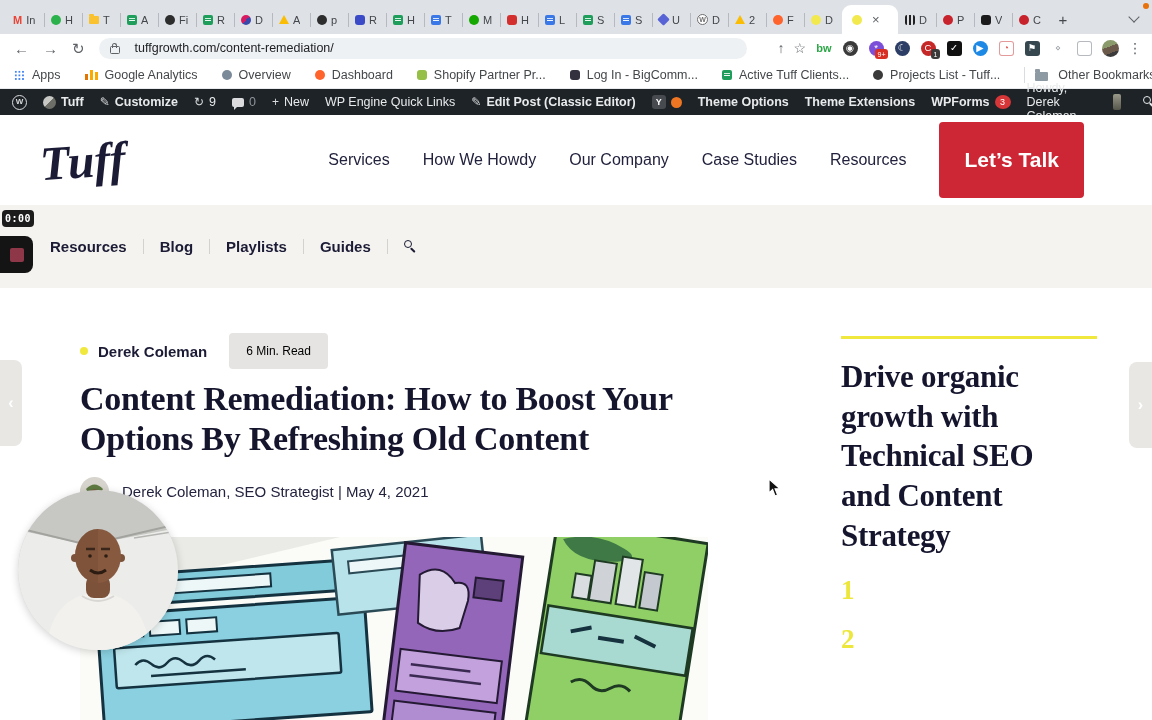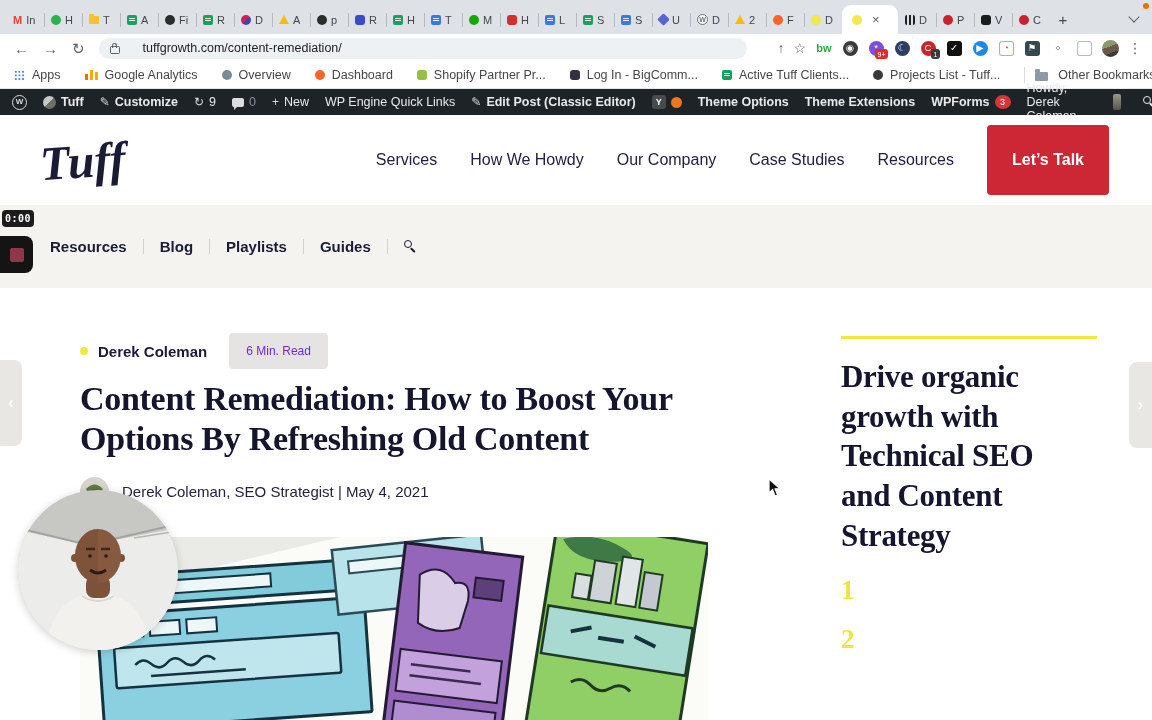--- a/index.html
+++ b/index.html
@@ -33,21 +33,21 @@
   .fv.bars{background:repeating-linear-gradient(90deg,currentColor 0 2px,transparent 2px 4px);}
   .fv.grid{background-image:radial-gradient(circle,currentColor 1.1px,transparent 1.3px);background-size:3.6px 3.6px;width:11px;height:11px;background-color:transparent;}
   .fv.sheets::after,.fv.docs::after{content:"";display:block;margin:3px 2px 0;height:4px;background:linear-gradient(#fff 1px,transparent 1px);background-size:100% 2.2px;}
   .fv.ga{width:3px;height:10px;position:relative;margin:0 5px;border-radius:0;}
   .fv.ga::before{content:"";position:absolute;left:-5px;top:4px;width:3px;height:6px;background:#e37400;}
   .fv.ga::after{content:"";position:absolute;left:5px;top:2px;width:3px;height:8px;background:currentColor;}
 
   
   .toolbar{position:absolute;left:0;top:34px;width:1152px;height:28px;background:#fff;display:flex;align-items:center;}
   .nav-btn{font-size:15px;color:#5f6368;margin-left:14px;cursor:pointer;line-height:1;}
-  .omnibox{margin-left:14px;width:648px;height:21px;border-radius:11px;background:#eef1f3;display:flex;align-items:center;gap:23px;padding:0 11px;box-sizing:border-box;cursor:text;}
+  .omnibox{margin-left:14px;width:648px;height:21px;border-radius:11px;background:#eef1f3;display:flex;align-items:center;gap:15px;padding:0 11px;box-sizing:border-box;cursor:text;}
   .i-lock{width:8px;height:6px;border:1.2px solid #5f6368;border-radius:1.5px;position:relative;margin-top:3px;flex:none;}
   .i-lock::before{content:"";position:absolute;top:-4px;left:1px;width:3.6px;height:4px;border:1.2px solid #5f6368;border-bottom:none;border-radius:3px 3px 0 0;}
   .url-text{font-size:12.5px;color:#202124;white-space:nowrap;}
   .tb-icons{margin-left:auto;display:flex;align-items:center;gap:9px;padding-right:10px;}
   .tb-glyph{font-size:14px;color:#5f6368;cursor:pointer;line-height:1;}
   .ext{position:relative;width:18px;height:18px;display:flex;align-items:center;justify-content:center;cursor:pointer;}
   .ext-glyph{width:15px;height:15px;border-radius:3px;font-size:9.5px;display:flex;align-items:center;justify-content:center;line-height:1;}
   .ext-glyph.circle{border-radius:50%;}
   .ext-text{font:700 11px "Liberation Sans",sans-serif;}
   .ext-badge{position:absolute;bottom:-2px;right:-3px;background:#d93025;color:#fff;font-size:7px;line-height:1;padding:1.5px 2.5px;border-radius:3px;}
@@ -78,43 +78,43 @@
   .ab-right{margin-left:auto;display:flex;align-items:center;gap:22px;}
   .ab-avatar{width:16px;height:16px;border-radius:2px;background:linear-gradient(180deg,#9a9a8a,#55554a);}
   .i-search{width:13px;height:13px;position:relative;display:inline-block;}
   .i-search::before{content:"";position:absolute;width:8px;height:8px;border:1.7px solid currentColor;border-radius:50%;left:0;top:0;box-sizing:border-box;}
   .i-search::after{content:"";position:absolute;width:5.5px;height:1.7px;background:currentColor;transform:rotate(45deg);left:6px;top:8.5px;border-radius:1px;}
   .ab-search{color:#e9eaeb;cursor:pointer;}
 
   
   .siteheader{position:absolute;left:0;top:115px;width:1152px;height:90px;background:#fff;}
   .logo{position:absolute;left:38px;top:16px;cursor:pointer;}
-  .main-nav{position:absolute;right:43px;top:0;height:90px;display:flex;align-items:center;gap:33px;}
+  .main-nav{position:absolute;right:68px;top:0;height:90px;display:flex;align-items:center;gap:33px;}
   .nav-item{font-size:16px;color:#22223e;cursor:pointer;white-space:nowrap;}
-  .cta-btn{background:var(--red);color:#fff;font-weight:bold;font-size:16px;padding:26px 25px;border-radius:4px;cursor:pointer;white-space:nowrap;}
+  .cta-btn{background:var(--red);color:#fff;font-weight:bold;font-size:21px;padding:26px 25px;border-radius:4px;cursor:pointer;white-space:nowrap;}
 
   
   .grayband{position:absolute;left:0;top:205px;width:1152px;height:83px;background:#f4f3f0;}
   .subnav{position:absolute;left:50px;top:0;height:83px;display:flex;align-items:center;}
   .subnav-item{font-size:15px;font-weight:bold;color:var(--navy);cursor:pointer;}
   .subnav-sep{width:1px;height:15px;background:#d3d2cf;margin:0 16px;}
   .subnav-search{color:var(--navy);cursor:pointer;}
 
   
   .rec-timer{position:absolute;left:2px;top:210px;width:32px;height:17px;background:rgba(10,10,10,.92);border-radius:4px;color:#fff;font:bold 10px/17px "DejaVu Sans Mono",monospace;text-align:center;letter-spacing:.5px;}
   .rec-stop{position:absolute;left:0;top:236px;width:33px;height:37px;background:#141414;border-radius:0 8px 8px 0;display:flex;align-items:center;justify-content:center;cursor:pointer;}
   .rec-stop-square{width:14px;height:14px;border-radius:2px;background:#8d3748;}
   .webcam{position:absolute;left:18px;top:490px;width:160px;height:160px;border-radius:50%;overflow:hidden;cursor:grab;box-shadow:0 2px 8px rgba(0,0,0,.18);}
   .mini-avatar{position:absolute;left:84px;top:472px;width:29px;height:29px;border-radius:50%;overflow:hidden;}
 
   
   .meta-row{position:absolute;left:80px;top:333px;display:flex;align-items:center;}
   .meta-dot{width:8px;height:8px;border-radius:50%;background:var(--accent);margin-right:10px;}
   .meta-author{font-size:15px;font-weight:bold;color:var(--navy);}
-  .read-badge{margin-left:22px;background:#e5e4e2;color:#6d28d9;font-size:12px;padding:11px 17px;border-radius:4px;}
+  .read-badge{margin-left:22px;background:#e5e4e2;color:#000000;font-size:12px;padding:11px 17px;border-radius:4px;}
   .post-title{position:absolute;left:80px;top:379px;width:630px;font-family:"Liberation Serif",serif;font-weight:bold;font-size:34px;line-height:1.18;color:#15152e;letter-spacing:-.3px;}
   .byline{position:absolute;left:80px;top:477px;display:flex;align-items:center;gap:13px;}
   .byline-text{font-size:15px;color:#23233f;}
   .hero{position:absolute;left:80px;top:537px;width:628px;height:183px;overflow:hidden;}
 
   
   .sidebar{position:absolute;left:841px;top:336px;width:256px;}
   .side-topline{width:256px;height:3px;background:var(--accent);}
   .side-heading{margin-top:18px;width:240px;font-family:"Liberation Serif",serif;font-weight:bold;font-size:31px;line-height:1.28;color:#15152e;letter-spacing:-.3px;}
   .side-item{cursor:pointer;}

